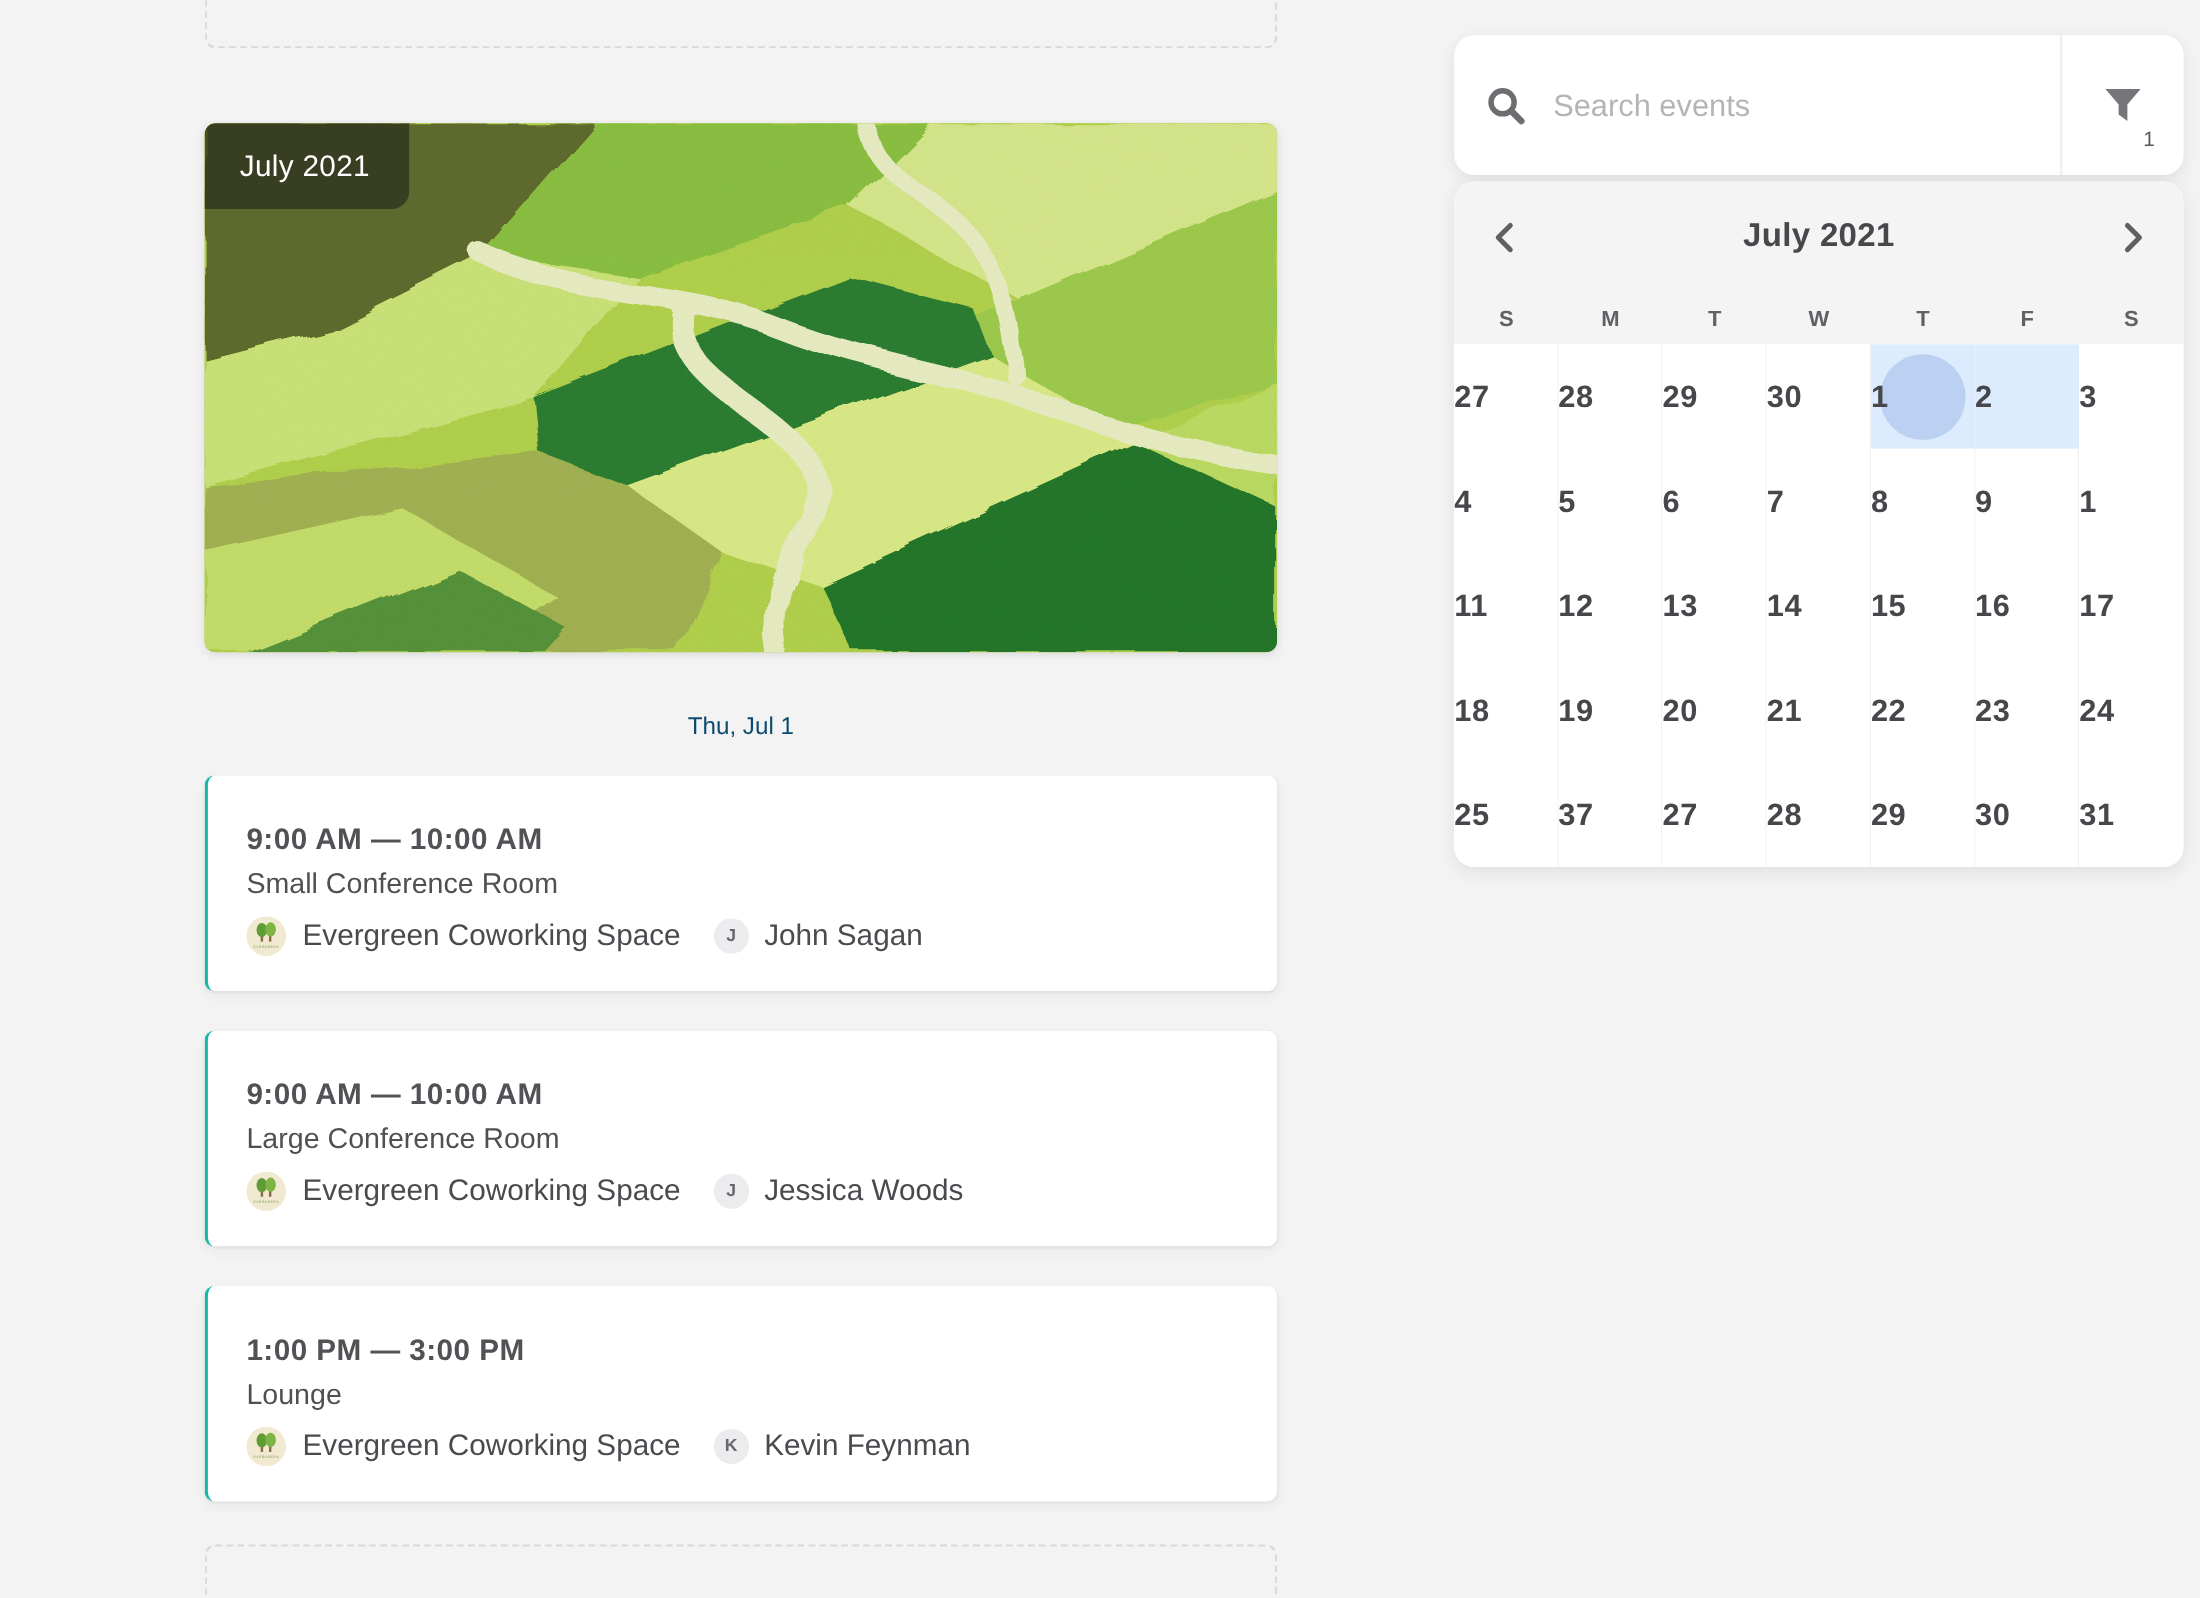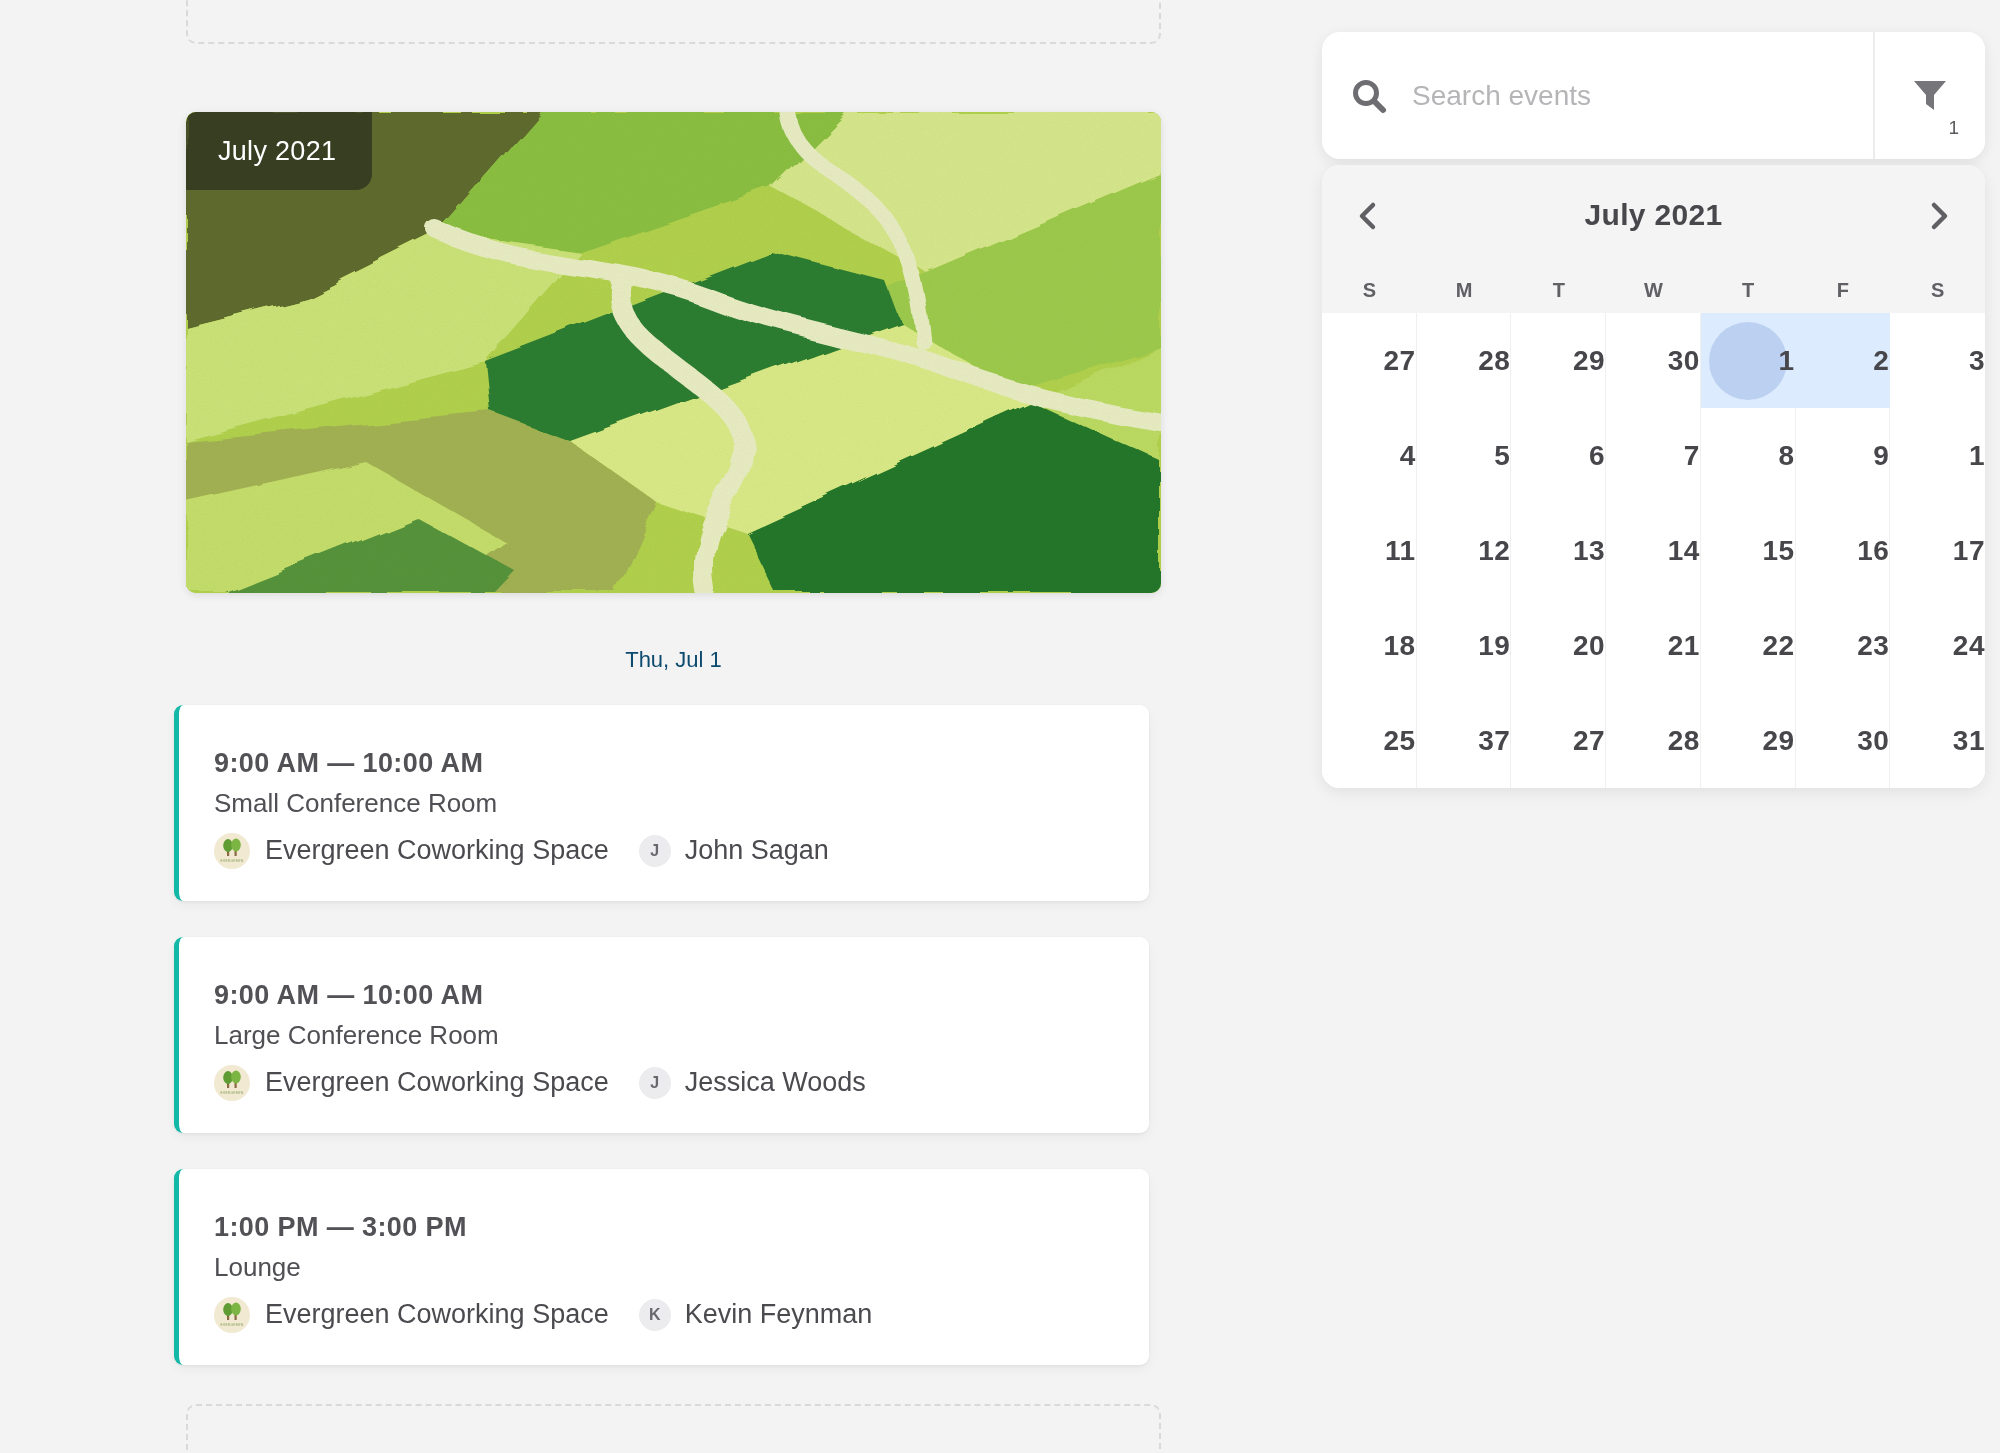--- a/index.html
+++ b/index.html
@@ -27,22 +27,22 @@
     position:absolute;left:0;top:0;width:186px;height:78px;
     background:rgba(48,52,30,.82);border-radius:10px 0 16px 0;
     display:flex;align-items:center;padding-left:32px;box-sizing:border-box;
     color:#fff;font-size:27px;font-weight:500;letter-spacing:.3px;
   }
   .day-label{
     position:absolute;left:186px;top:638px;width:975px;height:44px;line-height:44px;
     text-align:center;font-size:22px;font-weight:500;color:#0c4a6e;
   }
   .event-card{
-    position:absolute;left:174px;width:975px;height:196px;box-sizing:border-box;
-    background:#ffffff;border-left:5px solid #14b8a6;border-radius:9px;
+    position:absolute;left:186px;width:975px;height:196px;box-sizing:border-box;
+    background:#ffffff;border-left:3px solid #14b8a6;border-radius:9px;
     box-shadow:0 1px 3px rgba(0,0,0,.06), 0 5px 12px rgba(0,0,0,.04);
     padding:42px 0 0 35px;
   }
   .event-card.c1{top:705px;}
   .event-card.c2{top:937px;}
   .event-card.c3{top:1169px;}
   .event-time{font-size:27px;font-weight:bold;color:#515156;line-height:32px;letter-spacing:.4px;}
   .event-room{font-size:26px;color:#4f4f54;line-height:32px;margin-top:8px;}
   .event-meta{display:flex;align-items:center;margin-top:13px;height:37px;}
   .org-avatar{width:36px;height:36px;flex:0 0 36px;}
@@ -92,21 +92,21 @@
   }
   .cal-nav.prev{left:22px;}
   .cal-nav.next{right:22px;}
   .cal-weekdays{margin-top:auto;height:46px;display:grid;grid-template-columns:repeat(7,1fr);}
   .cal-weekdays span{
     display:flex;align-items:center;justify-content:center;
     font-size:20px;font-weight:bold;color:#606065;
   }
   .cal-grid{display:grid;grid-template-columns:repeat(7,1fr);background:#fff;}
   .cell{
-    position:relative;height:95px;display:flex;align-items:center;justify-content:flex-end;
+    position:relative;height:95px;display:flex;align-items:center;justify-content:flex-start;
     border-right:1px solid #f0f0f1;cursor:pointer;background:#fff;
   }
   .cell:nth-child(7n){border-right:none;}
   .cell span{position:relative;z-index:2;font-size:28px;font-weight:600;color:#47474b;letter-spacing:.5px;}
   .cell.in-range{background:#dcebfd;border-right-color:transparent;}
   .cell.is-selected::before{
     content:"";position:absolute;z-index:1;width:78px;height:78px;border-radius:50%;
     left:50%;top:50%;transform:translate(-50%,-50%);background:#bcd1f1;
   }
 </style>

